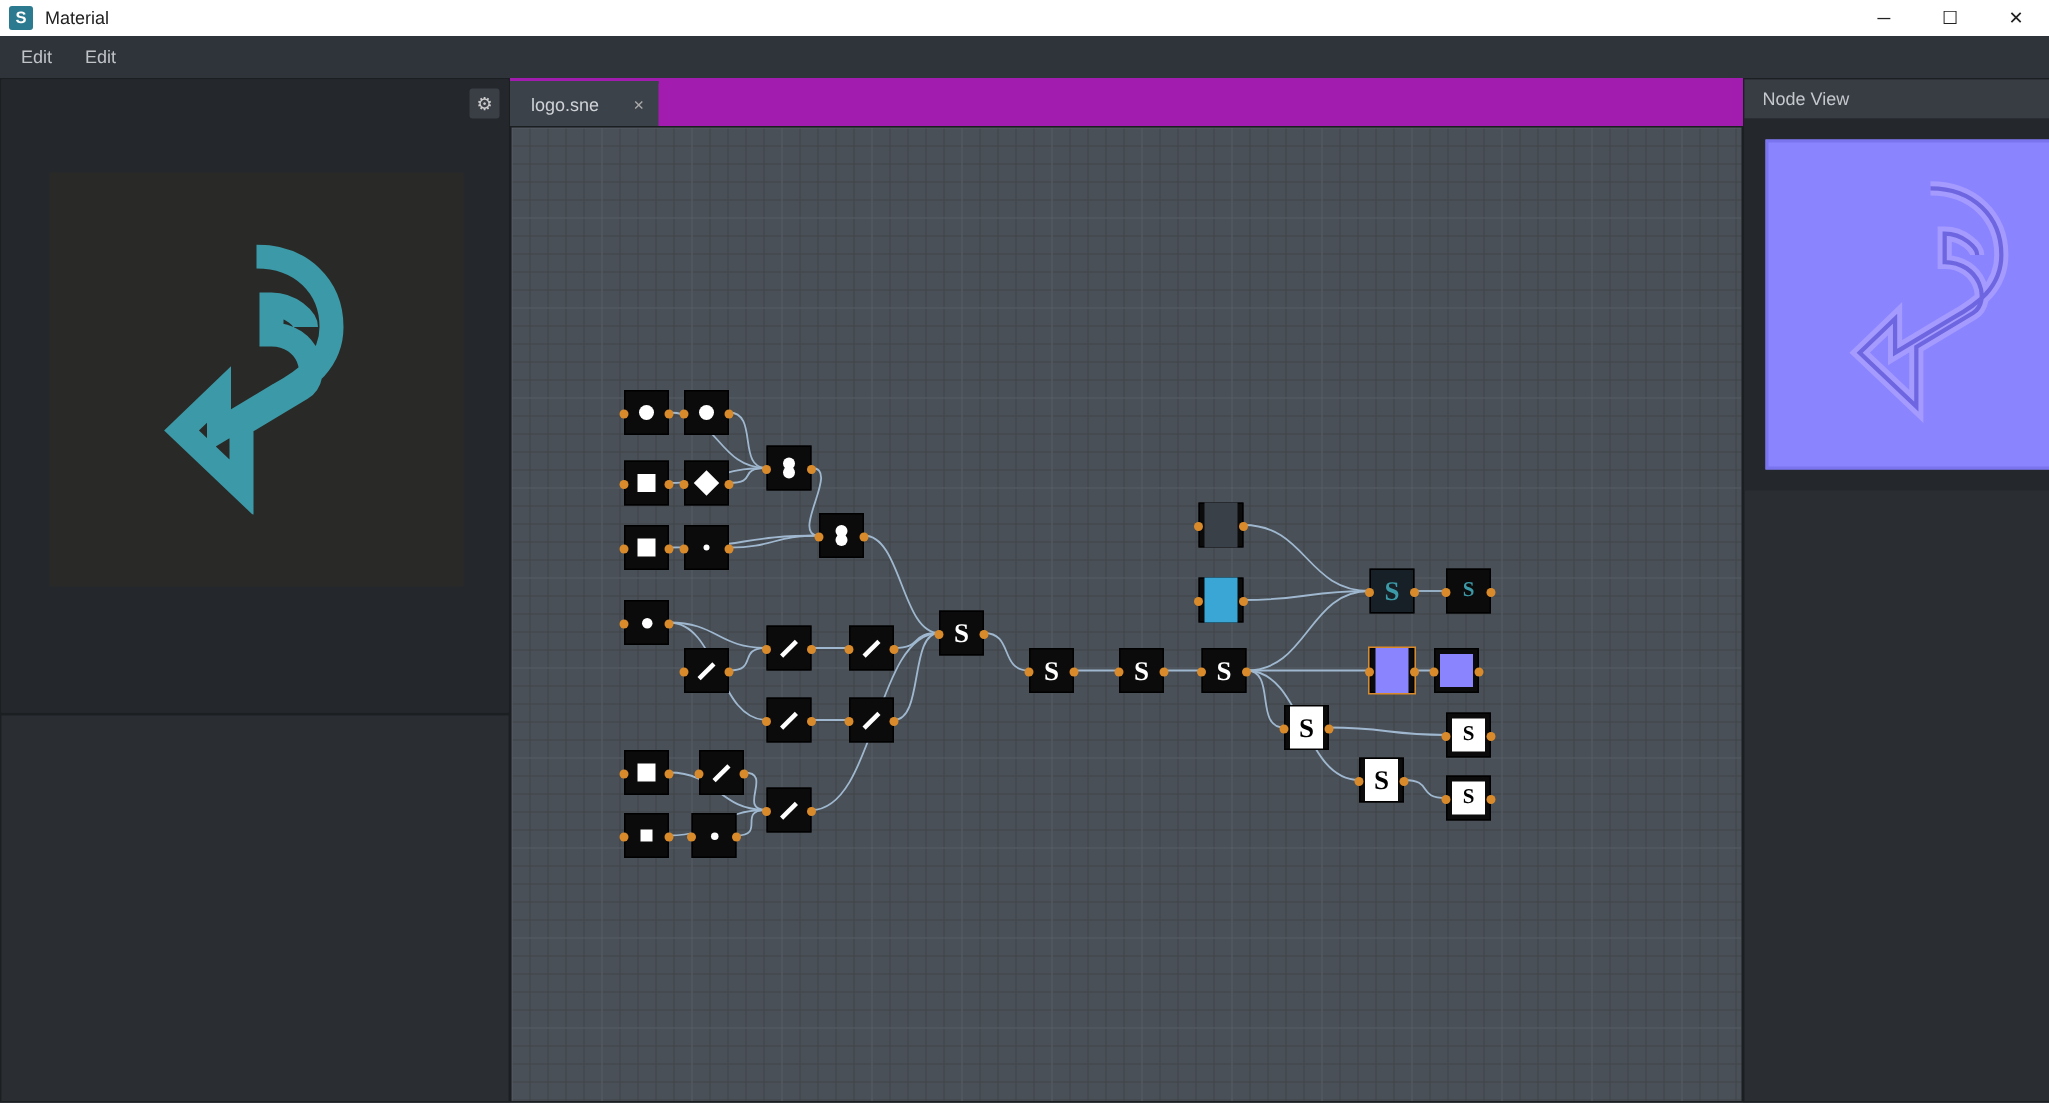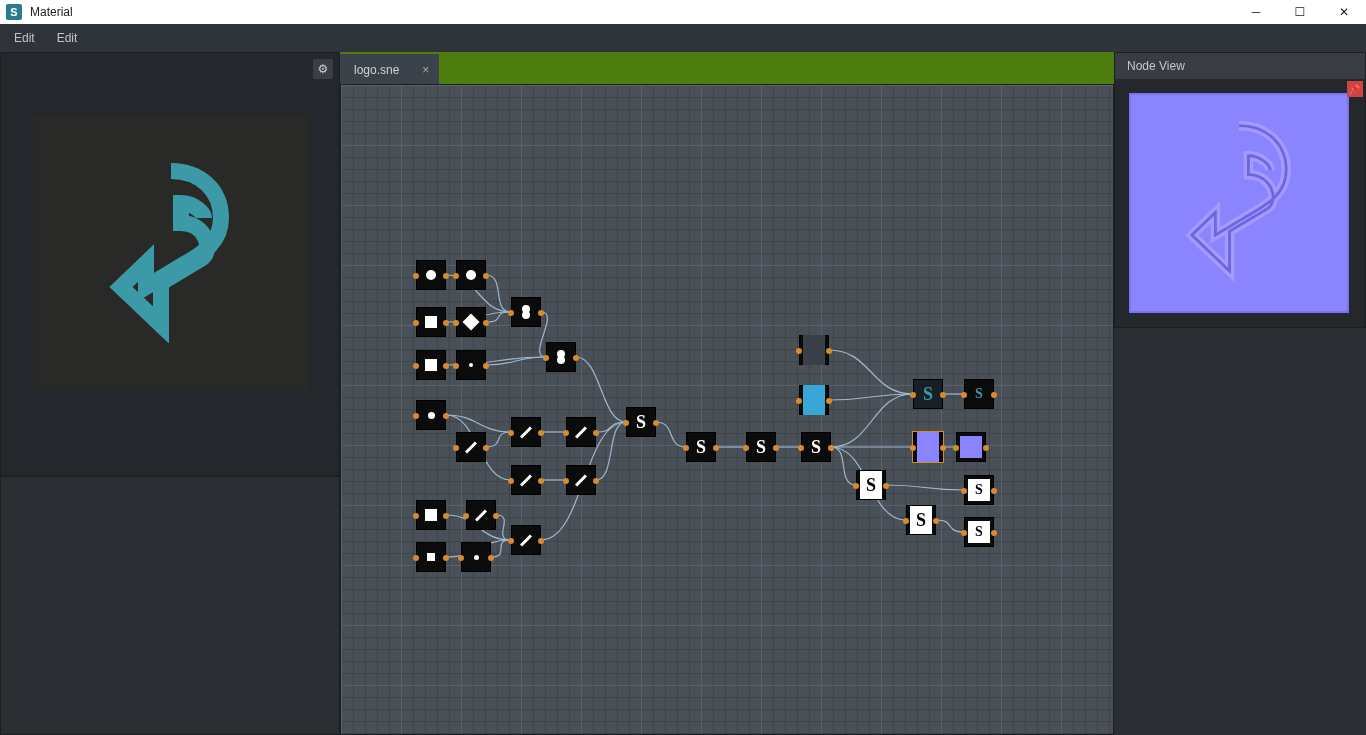--- a/index.html
+++ b/index.html
@@ -23,21 +23,21 @@
   
   .col-left   { width:340px; display:flex; flex-direction:column; }
   .matview    { flex:0 0 auto; }
   .matview-body{ position:relative; height:422px; background:#24272c; }
   .gearbtn    { position:absolute; top:6px; right:6px; width:20px;height:20px; background:#3a3f46; display:flex;align-items:center;justify-content:center; border-radius:2px; font-size:12px; color:#ccc;}
   .mat-preview{ position:absolute; left:32px; top:62px; width:276px;height:276px; background:#292a27; display:flex;align-items:center;justify-content:center;}
   .mat-preview svg{width:130px;height:180px;}
 
   
   .col-center { flex:1; display:flex; flex-direction:column; }
-  .tabstrip   { height:32px; background:#4d7c0f; display:flex; align-items:flex-end; }
+  .tabstrip   { height:32px; background:#a21caf; display:flex; align-items:flex-end; }
   .tab        { height:30px; padding:0 40px 0 14px; background:#3c424a; color:#cfd3d7; font-size:12px; display:flex;align-items:center; position:relative; border-top:2px solid #3c424a;}
   .tab .close { position:absolute; right:10px; font-size:12px; color:#aaa;}
   .graph      { flex:1; position:relative; overflow:hidden;
                 background-color:#4a5058;
                 background-image:
                   linear-gradient(#5a616a 1px, transparent 1px),
                   linear-gradient(90deg,#5a616a 1px, transparent 1px),
                   linear-gradient(#3f4449 1px, transparent 1px),
                   linear-gradient(90deg,#3f4449 1px, transparent 1px);
                 background-size: 60px 60px,60px 60px,12px 12px,12px 12px;
@@ -54,21 +54,21 @@
   .ic-circle  { width:10px;height:10px;background:#fff;border-radius:50%;}
   .ic-square  { width:12px;height:12px;background:#fff;}
   .ic-diamond { width:12px;height:12px;background:#fff;transform:rotate(45deg);}
   .ic-small-sq{ width:8px;height:8px;background:#fff;}
   .ic-slash   { width:14px;height:3px;background:#fff;transform:rotate(-45deg);}
   .ic-solid   { width:30px;height:30px;}
   .glyph-s    { font-family:Georgia,serif; font-weight:bold; font-size:18px; }
   .glyph-s.sm { font-size:14px;}
 
   
-  .col-right  { width:252px; display:flex; flex-direction:column; }
+  .col-right  { width:204px; display:flex; flex-direction:row; }
   .nodeview-body{ position:relative; padding:14px; background:#24272c;}
   .pinbtn{position:absolute;top:2px;right:2px;width:16px;height:16px;background:#c44; color:#fff;font-size:10px;display:flex;align-items:center;justify-content:center;}
   .nv-preview { width:220px;height:220px; background:#8a84ff; border:2px solid #7a74ef; display:flex;align-items:center;justify-content:center;}
   .props-body { padding:10px 8px; }
   .prop-row   { height:24px; background:linear-gradient(90deg,#5a7da6 0%,#5a7da6 48%,#3a4048 48%,#3a4048 100%);
                 display:flex;align-items:center; padding:0 10px; font-size:11px; color:#dfe3e7; border-radius:2px; position:relative;}
   .prop-val   { margin-left:auto; padding-right:14px;}
   .spin       { position:absolute; right:4px; top:2px; font-size:8px; line-height:8px; color:#888; display:flex;flex-direction:column;}
 </style>
 </head>

